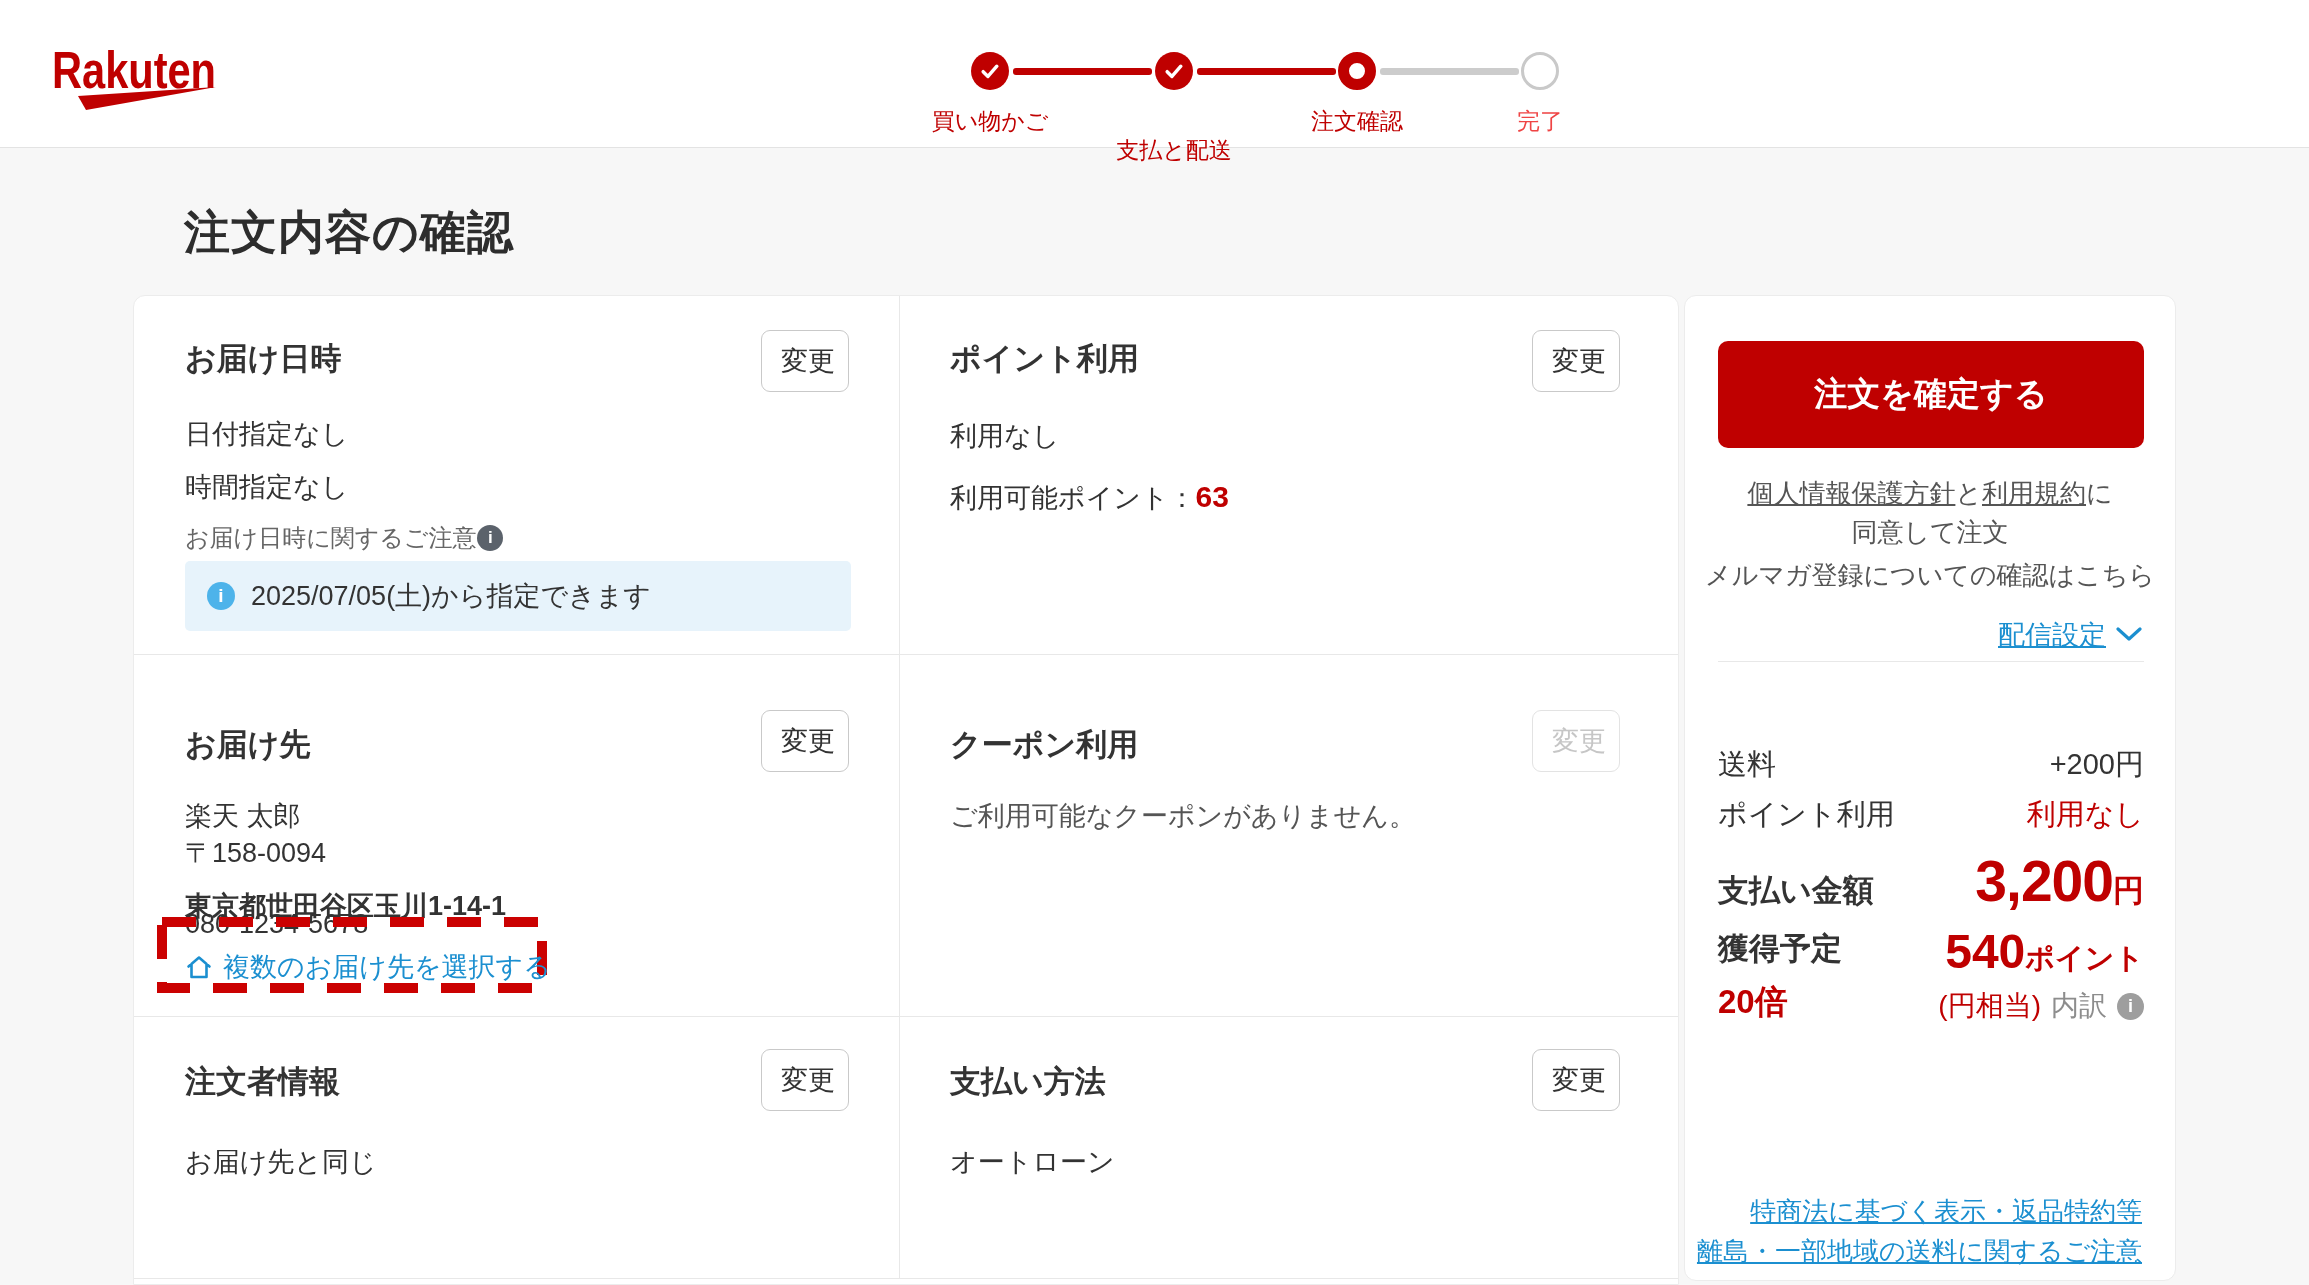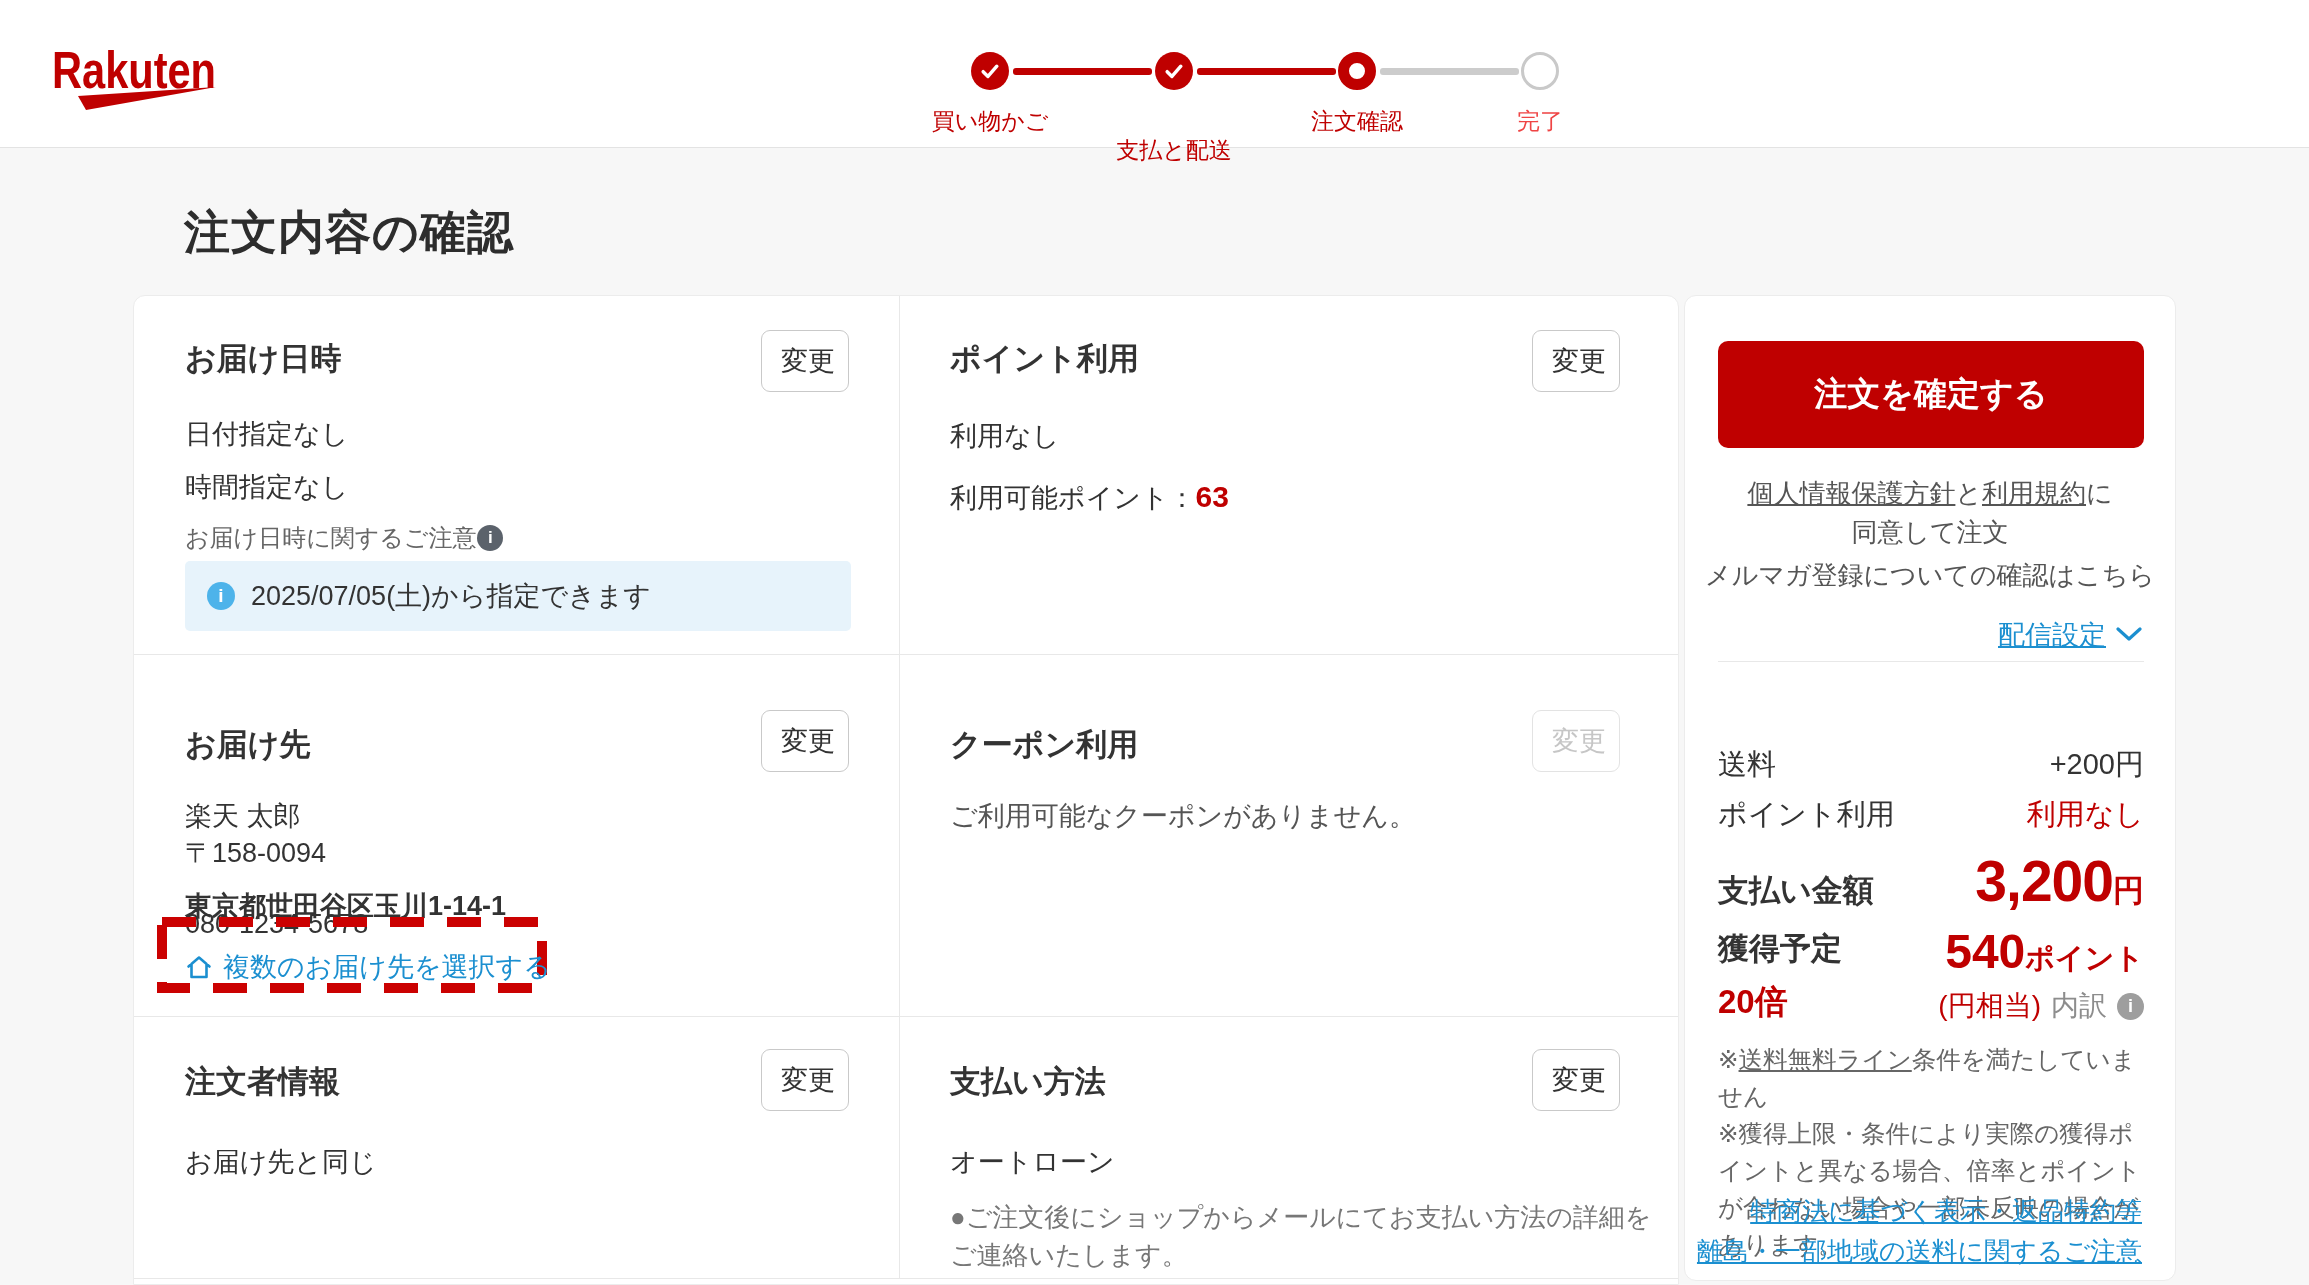--- a/index.html
+++ b/index.html
@@ -175,24 +175,20 @@
     <div class="cell" style="left:0;top:720px;width:764px;height:262px;">
       <div class="card-title" style="top:45px;">注文者情報</div>
       <button class="chg-btn" style="left:627px;top:33px;">変更</button>
       <div class="body-line" style="top:128px;">お届け先と同じ</div>
     </div>
 
     <div class="cell" style="left:765px;top:720px;width:781px;height:262px;">
       <div class="card-title" style="top:45px;">支払い方法</div>
       <button class="chg-btn" style="left:633px;top:33px;">変更</button>
       <div class="body-line" style="top:128px;">オートローン</div>
-      <div class="pay-note">
-        <span>●ご注文後にショップからメールにてお支払い方法の詳細を</span><br>
-        <span>ご連絡いたします。</span>
-      </div>
     </div>
   </div>
 
   <div class="summary">
     <button class="confirm-btn">注文を確定する</button>
 
     <div class="agreement">
       <a>個人情報保護方針</a><span>と</span><a>利用規約</a><span>に</span><br>
       <span>同意して注文</span>
     </div>
@@ -232,22 +228,18 @@
           <span class="earn-points">540</span><span class="earn-points-unit">ポイント</span>
         </div>
         <div class="earn-sub">
           <span class="earn-yen">(円相当)</span>
           <span class="earn-breakdown">内訳</span>
           <span class="info-gray">i</span>
         </div>
       </div>
     </div>
 
-    <div class="sum-notes">
-      <span>※</span><a>送料無料ライン</a><span>条件を満たしていません</span><br>
-      <span>※獲得上限・条件により実際の獲得ポイントと異なる場合、倍率とポイントが合わない場合や一部未反映の場合があります。</span>
-    </div>
 
     <a class="sum-link" style="top:898px;">特商法に基づく表示・返品特約等</a>
     <a class="sum-link" style="top:938px;">離島・一部地域の送料に関するご注意</a>
   </div>
 
 </div>
 
 </body></html>

